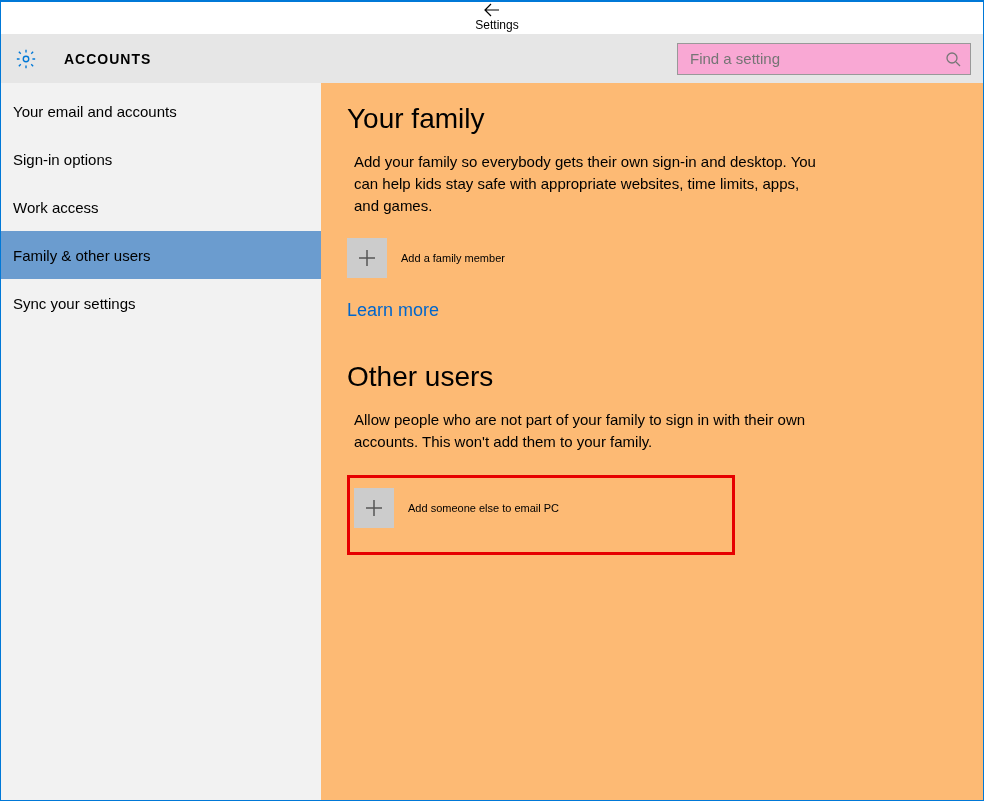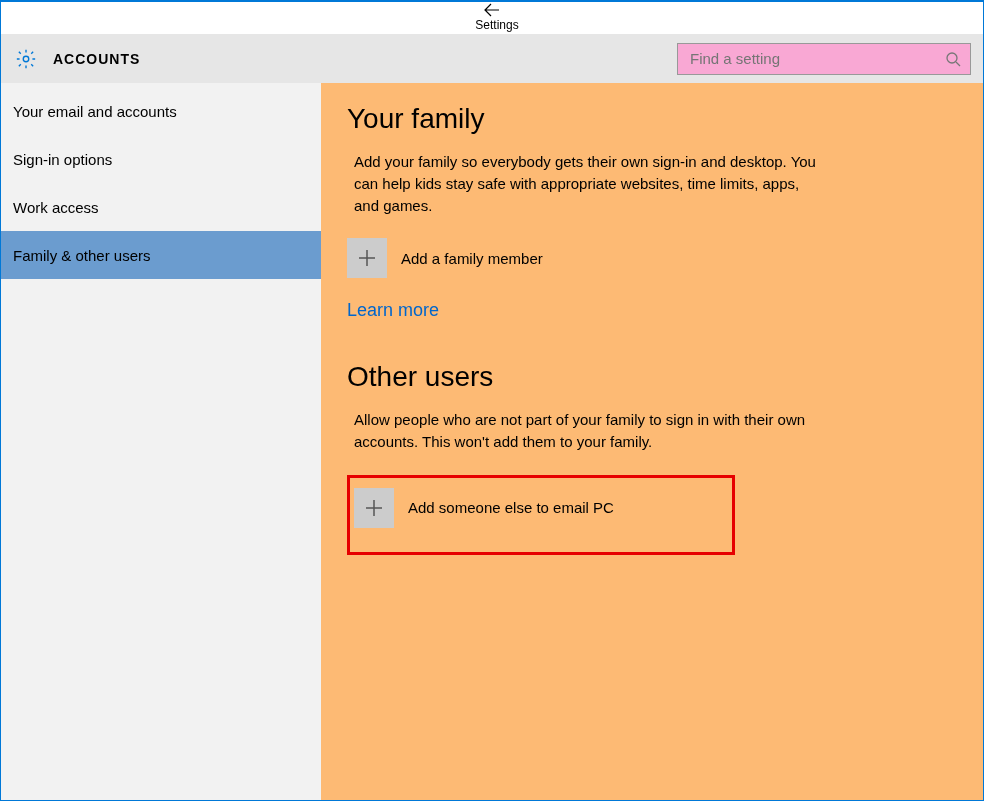--- a/index.html
+++ b/index.html
@@ -8,21 +8,21 @@
     
     .titlebar { height: 32px; display: flex; align-items: center; background: #fff; flex-direction: column; }
     .back-btn { width: 48px; height: 32px; display: flex; align-items: center; justify-content: center; cursor: pointer; }
     .back-btn svg { width: 16px; height: 16px; stroke: #000; }
     .title-text { font-size: 12px; color: #000; margin-left: 10px; }
     .win-controls { margin-left: auto; display: flex; }
     .win-btn { width: 46px; height: 32px; display: flex; align-items: center; justify-content: center; cursor: pointer; }
     .win-btn svg { width: 10px; height: 10px; stroke: #000; fill: none; }
     
     
-    .header-band { height: 49px; background: #e6e6e6; display: flex; align-items: center; padding: 12px 12px; }
+    .header-band { height: 49px; background: #e6e6e6; display: flex; align-items: center; padding: 12px 12px; gap: 11px; }
     .gear { width: 22px; height: 22px; margin-right: 16px; margin-left: 2px; }
     .gear svg { stroke: #0078d7; fill: none; }
     .accounts-label { font-size: 14px; font-weight: 600; letter-spacing: 1px; color: #000; }
     .search-wrap { margin-left: auto; position: relative; width: 294px; }
     .search-input { width: 100%; height: 32px; border: 1px solid #999; background: #f9a8d4; padding: 0 36px 0 12px; font-size: 15px; outline: none; color: #555; }
     .search-icon { position: absolute; right: 10px; top: 50%; transform: translateY(-50%); width: 16px; height: 16px; }
     .search-icon svg { stroke: #777; fill: none; }
     
     
     .body { display: flex; height: calc(100% - 81px); }
@@ -31,21 +31,21 @@
     .side-item.selected { background: #6b9ccf; color: #000000; }
     
     .main { flex: 1; background: #fdba74; padding: 20px 30px 0 26px; overflow-y: auto; }
     .section-title { font-size: 28px; font-weight: 300; color: #000; margin-bottom: 16px; }
     .section-desc { font-size: 15px; color: #000; line-height: 1.45; max-width: 470px; margin-bottom: 22px; margin-left: 7px; }
     .add-row { display: flex; align-items: center; margin-bottom: 22px; cursor: pointer; }
     .add-row.highlighted-wrap { border: 3px solid #e60000; padding: 10px 0 24px 0; width: 388px; margin-bottom: 0; }
     .plus-box { width: 40px; height: 40px; background: #ccc; display: flex; align-items: center; justify-content: center; margin-right: 14px; }
     .plus-box svg { stroke: #555; }
     .highlighted-wrap .plus-box { margin-left: 4px; }
-    .add-label { font-size: 15px; color: #000; }
+    .add-label { font-size: 11px; color: #000; }
     .learn-link { font-size: 18px; color: #0066cc; cursor: pointer; display: inline-block; margin-bottom: 34px; }
     .section2 { margin-top: 6px; }
   </style>
 </head>
 <body>
 
 <div class="titlebar">
   <div class="back-btn">
     <svg viewBox="0 0 16 16" stroke-width="1.2" fill="none">
         <path d="M7 2 L1 8 L7 14 M1 8 H15"></path>
@@ -89,20 +89,21 @@
     </span>
   </div>
 </div>
 
 <div class="body">
   <div class="sidebar">
     <div class="side-item">Your email and accounts</div>
     <div class="side-item">Sign-in options</div>
     <div class="side-item">Work access</div>
     <div class="side-item selected">Family &amp; other users</div>
+    <div class="side-item">Sync your settings</div>
   </div>
 
   <div class="main">
     <h2 class="section-title">Your family</h2>
     <p class="section-desc">Add your family so everybody gets their own sign-in and desktop. You can help kids stay safe with appropriate websites, time limits, apps, and games.</p>
     <div class="add-row">
       <span class="plus-box">
         <svg width="20" height="20" viewBox="0 0 20 20" stroke-width="1.5">
             <path d="M10 2v16M2 10h16"></path>
           </svg>

